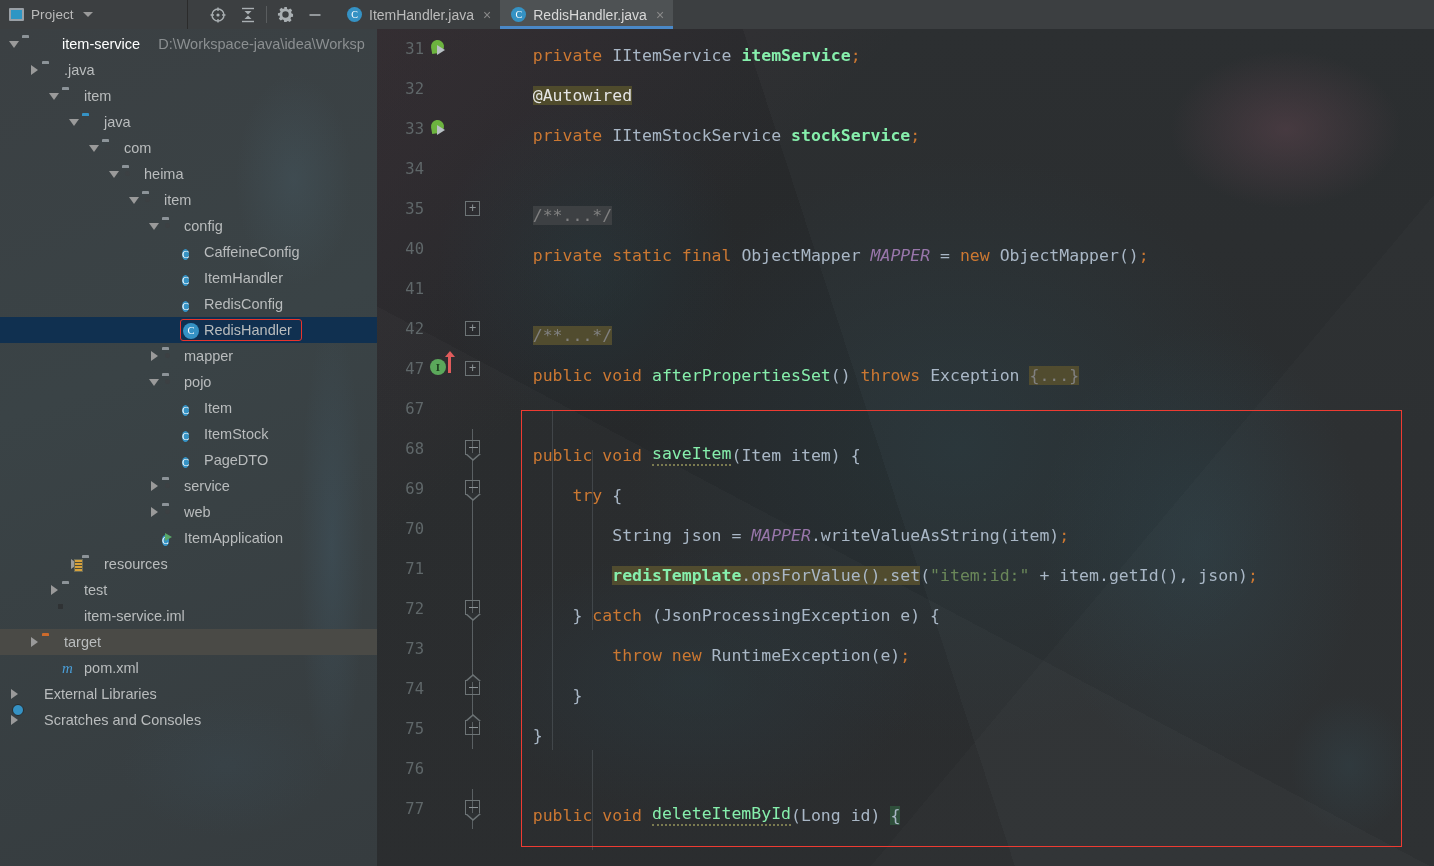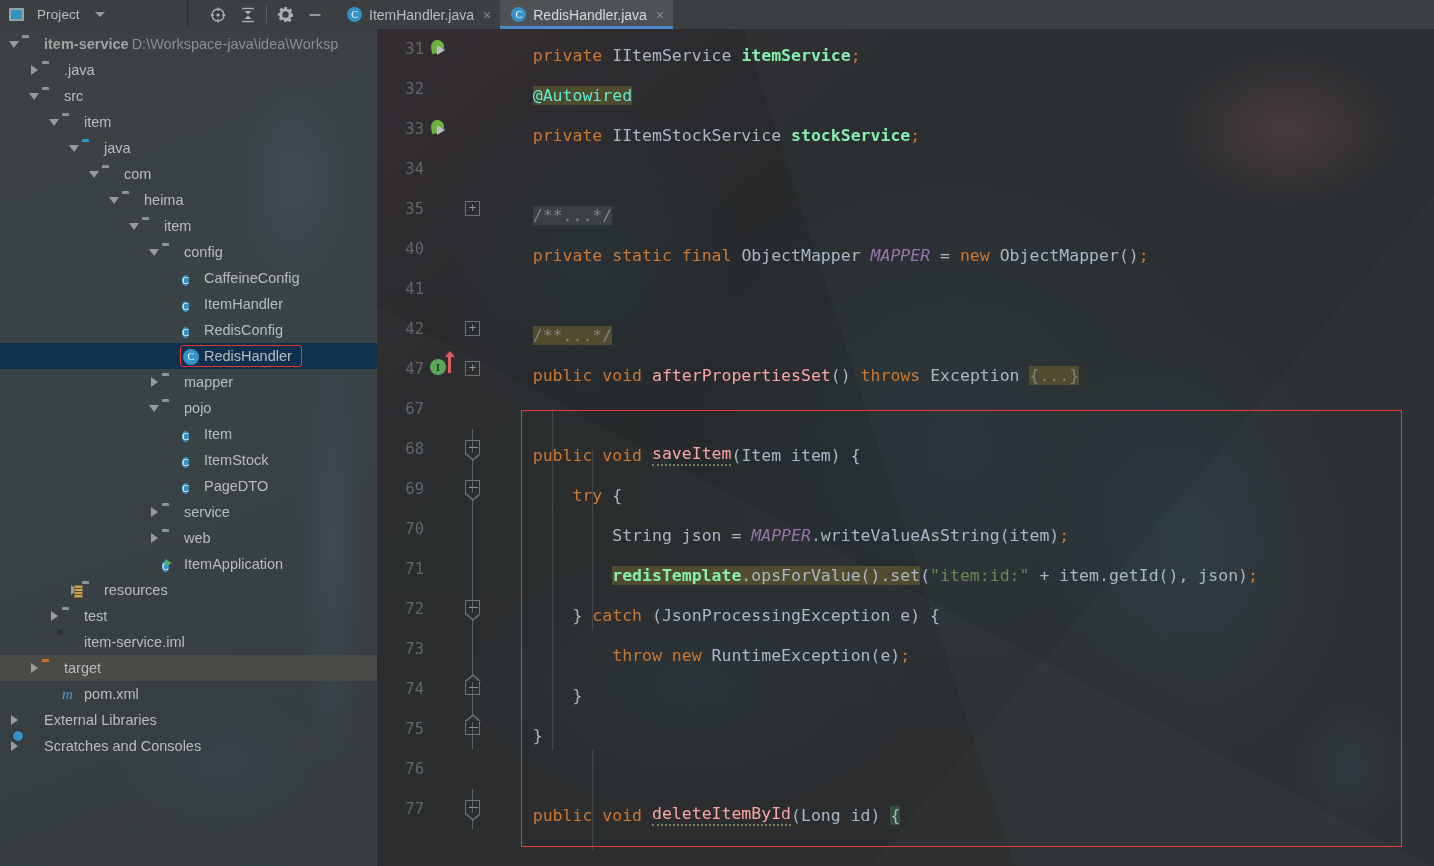--- a/index.html
+++ b/index.html
@@ -23,21 +23,21 @@
     display: flex;
     align-items: stretch;
     background: #3c3f41;
     flex: 0 0 29px;
   }
   .tool-title {
     width: 188px;
     display: flex;
     align-items: center;
     padding-left: 9px;
-    gap: 13px;
+    gap: 7px;
     border-right: 1px solid #2b2b2b;
     background: #3c3f41;
   }
   .tool-title .label {
     color: #bbbbbb;
     font-size: 13.5px;
     letter-spacing: .1px;
   }
   .proj-icon {
     width: 15px; height: 13px;
@@ -252,22 +252,22 @@
   .scratch-ico {
     width:15px;height:14px; position:relative; top:2px;
     background:#8c9398; border-radius:2px;
   }
   .scratch-ico::after {
     content:"";position:absolute;right:-2px;bottom:-2px;
     width:10px;height:10px;border-radius:50%;background:#3592c4;
     border:1px solid #2a2a2a;
   }
   .row .txt { padding-right: 3px; }
-  .row .bold { font-weight: bold; color: #a3a3a3; }
-  .row .dim { color: #8b8f91; font-weight: normal; margin-left: 0; }
+  .row .bold { font-weight: normal; color: #ffffff; margin-left: 18px; }
+  .row .dim { color: #8b8f91; font-weight: normal; margin-left: 15px; }
   .redbox {
     border: 1.6px solid #e8342c;
     border-radius: 3px;
     padding: 0 6px 0 2px;
     display: flex; align-items: center;
     height: 22px;
     margin-left: -2px;
   }
   .redbox .tree-cls { margin-right: 5px; }
 
@@ -337,24 +337,24 @@
     position: relative;
     height: 40px;
     display:flex; align-items:center;margin-top:12px;
   }
 
   
   .kw   { color: #cc7832; }
   .cls2 { color: #a9b7c6; }
   .fld  { color: #86efac; font-weight: bold; }
   .stat { color: #9876aa; font-style: italic; }
-  .anno { color: #5eead4; }
+  .anno { color: #e5e5e5; }
   .str  { color: #6a8759; }
   .cmt  { color: #808080; }
-  .meth { color: #fca5a5; }
+  .meth { color: #86efac; }
   .punc { color: #a9b7c6; }
   .semi { color: #cc7832; }
 
   .hl-yellow { background: #4f4b2c; }
   .hl-olive  { background: #514c2f; }
   .hl-grey   { background: #3d4043; }
   .hl-green  { background: #2f4f3b; }
 
   .underwave {
     border-bottom: 2px dotted #7a7a50;
@@ -536,28 +536,20 @@
           </div>
           <div class="row">
             <span style="width: 26px; flex: 0 0 26px;"></span>
             <span class="arrow right">
               <i></i>
             </span>
             <span class="ico"><span class="folder"></span></span>
             <span class="txt">.java</span>
           </div>
           <div class="row">
-            <span style="width: 26px; flex: 0 0 26px;"></span>
-            <span class="arrow down">
-              <i></i>
-            </span>
-            <span class="ico"><span class="folder"></span></span>
-            <span class="txt">src</span>
-          </div>
-          <div class="row">
             <span style="width: 46px; flex: 0 0 46px;"></span>
             <span class="arrow down">
               <i></i>
             </span>
             <span class="ico"><span class="folder"></span></span>
             <span class="txt">item</span>
           </div>
           <div class="row">
             <span style="width: 66px; flex: 0 0 66px;"></span>
             <span class="arrow down">

